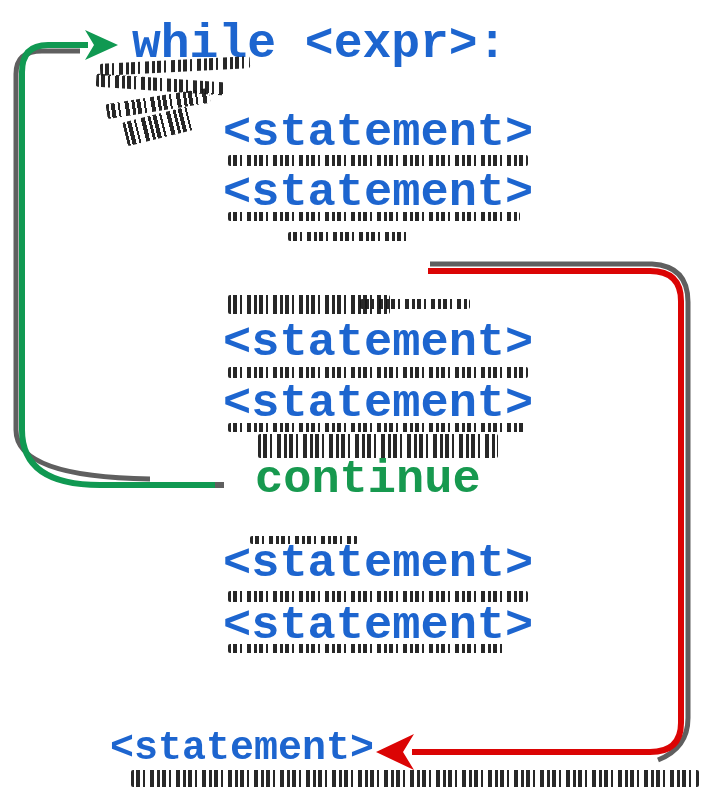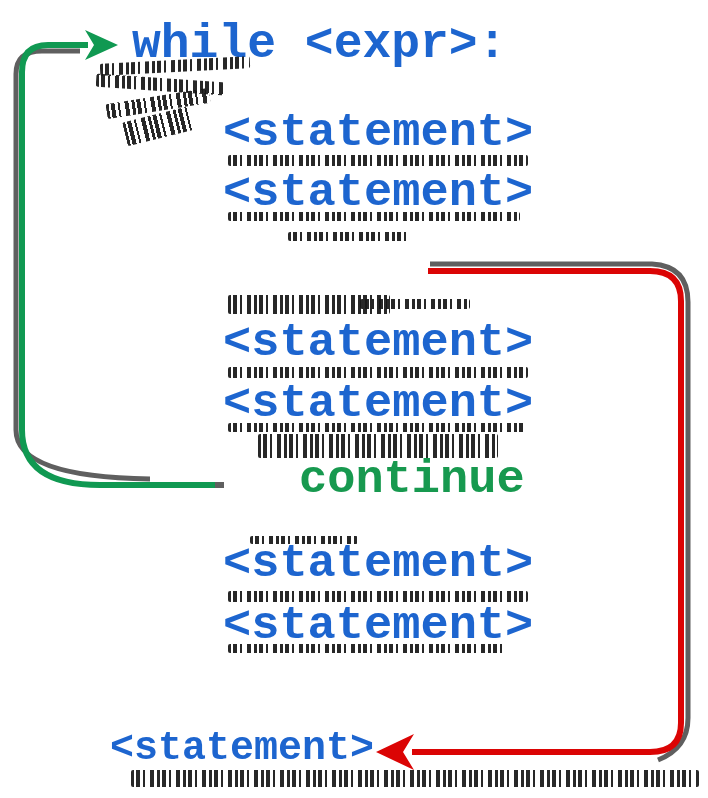--- a/index.html
+++ b/index.html
@@ -32,21 +32,21 @@
   .blue  { color: var(--code-blue, #1d65cf); }
   .red   { color: var(--break-red, #d50808); }
   .green { color: var(--continue-green, #17994f); }
 
   .t-while    { left: 132px; top: 20px;  font-size: 48px; }
   .t-stmt1    { left: 223px; top: 109px; font-size: 47px; }
   .t-stmt2    { left: 223px; top: 169px; font-size: 47px; }
   .t-break    { left: 247px; top: 244px; font-size: 57px; }
   .t-stmt3    { left: 223px; top: 319px; font-size: 47px; }
   .t-stmt4    { left: 223px; top: 380px; font-size: 47px; }
-  .t-continue { left: 255px; top: 456px; font-size: 47px; margin-left: 44px; }
+  .t-continue { left: 255px; top: 456px; font-size: 47px; }
   .t-stmt5    { left: 223px; top: 540px; font-size: 47px; }
   .t-stmt6    { left: 223px; top: 602px; font-size: 47px; }
   .t-after    { left: 110px; top: 729px; font-size: 40px; }
 
   
   .artifact {
     position: absolute;
     opacity: 0.92;
     background:
       repeating-linear-gradient(90deg,

